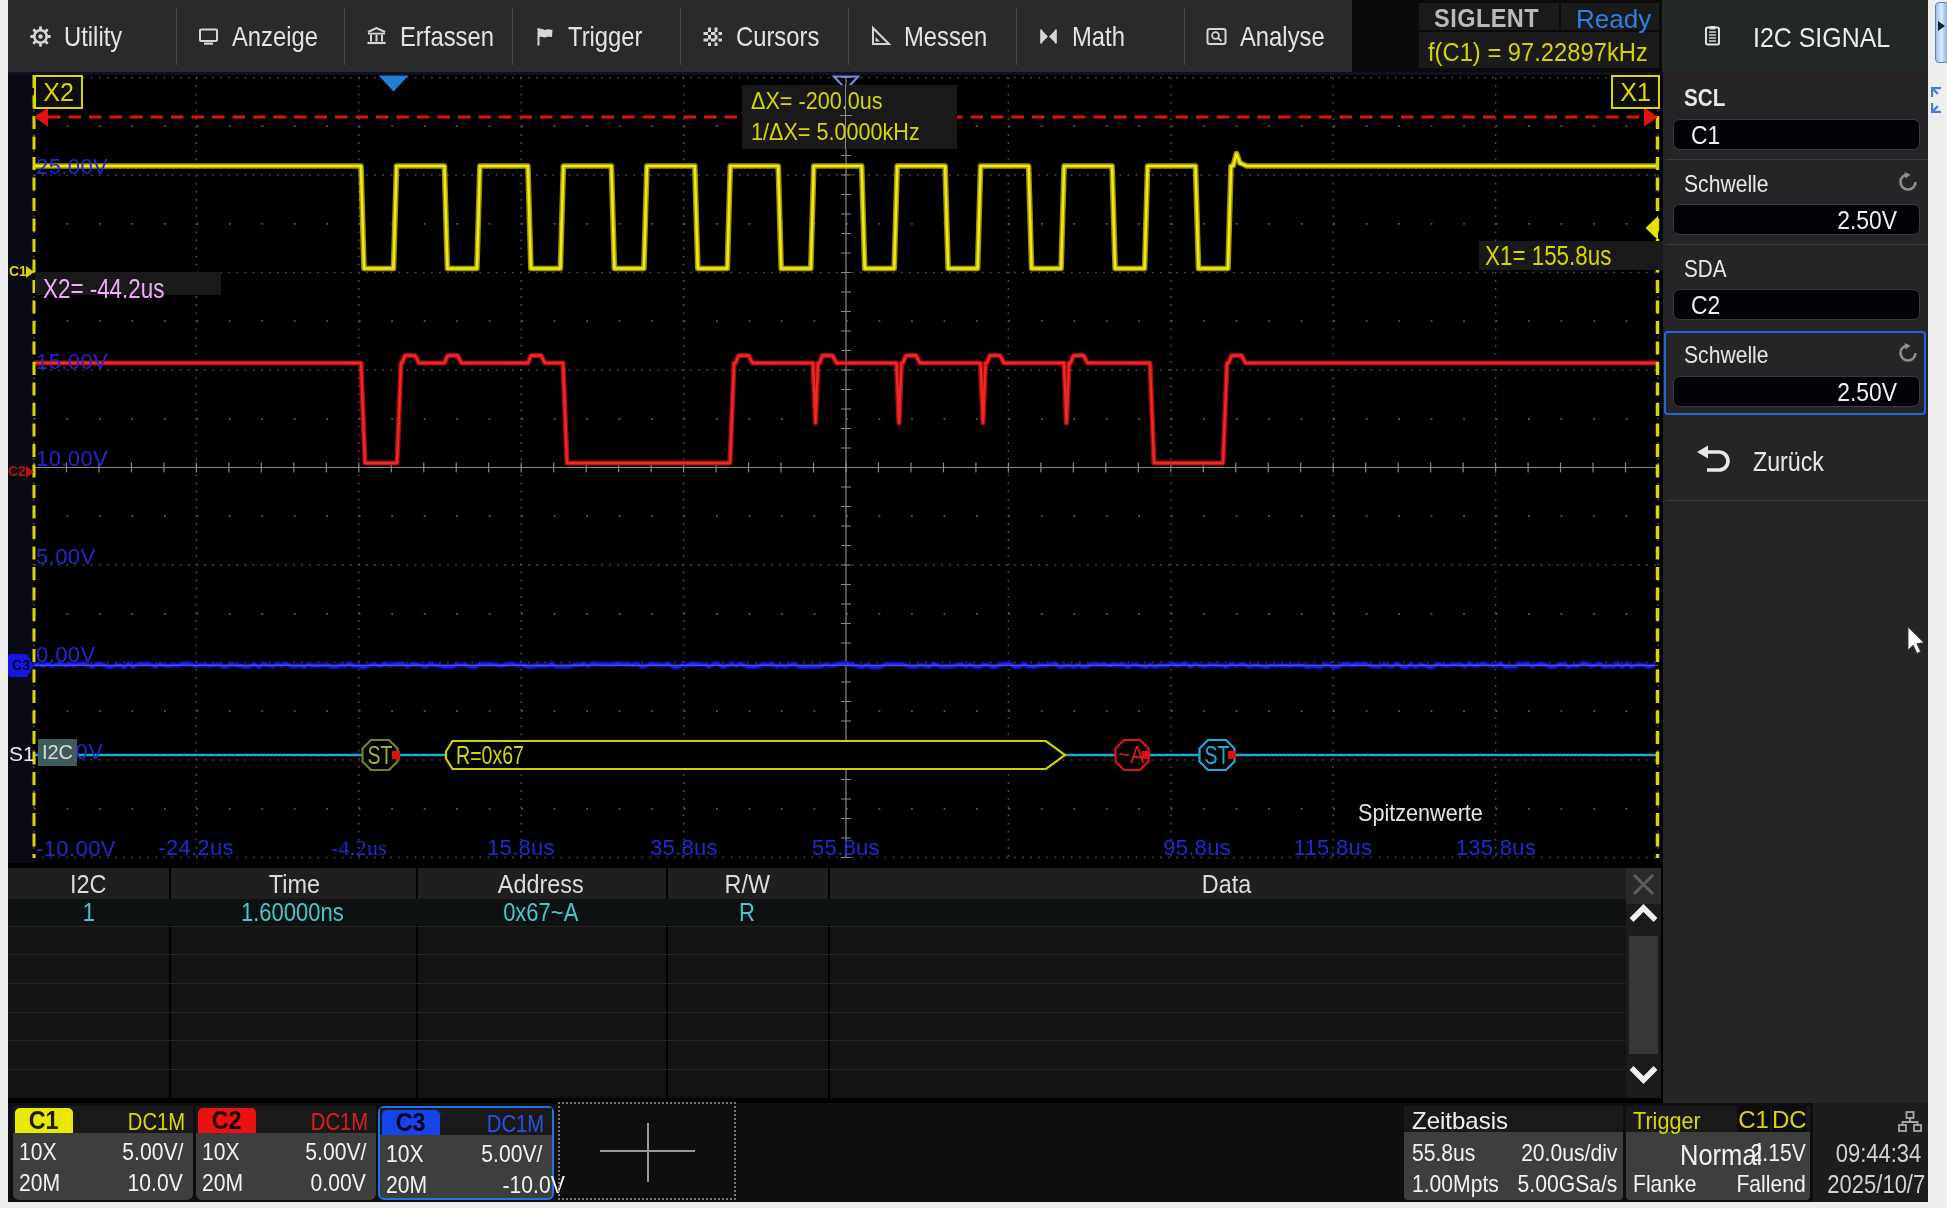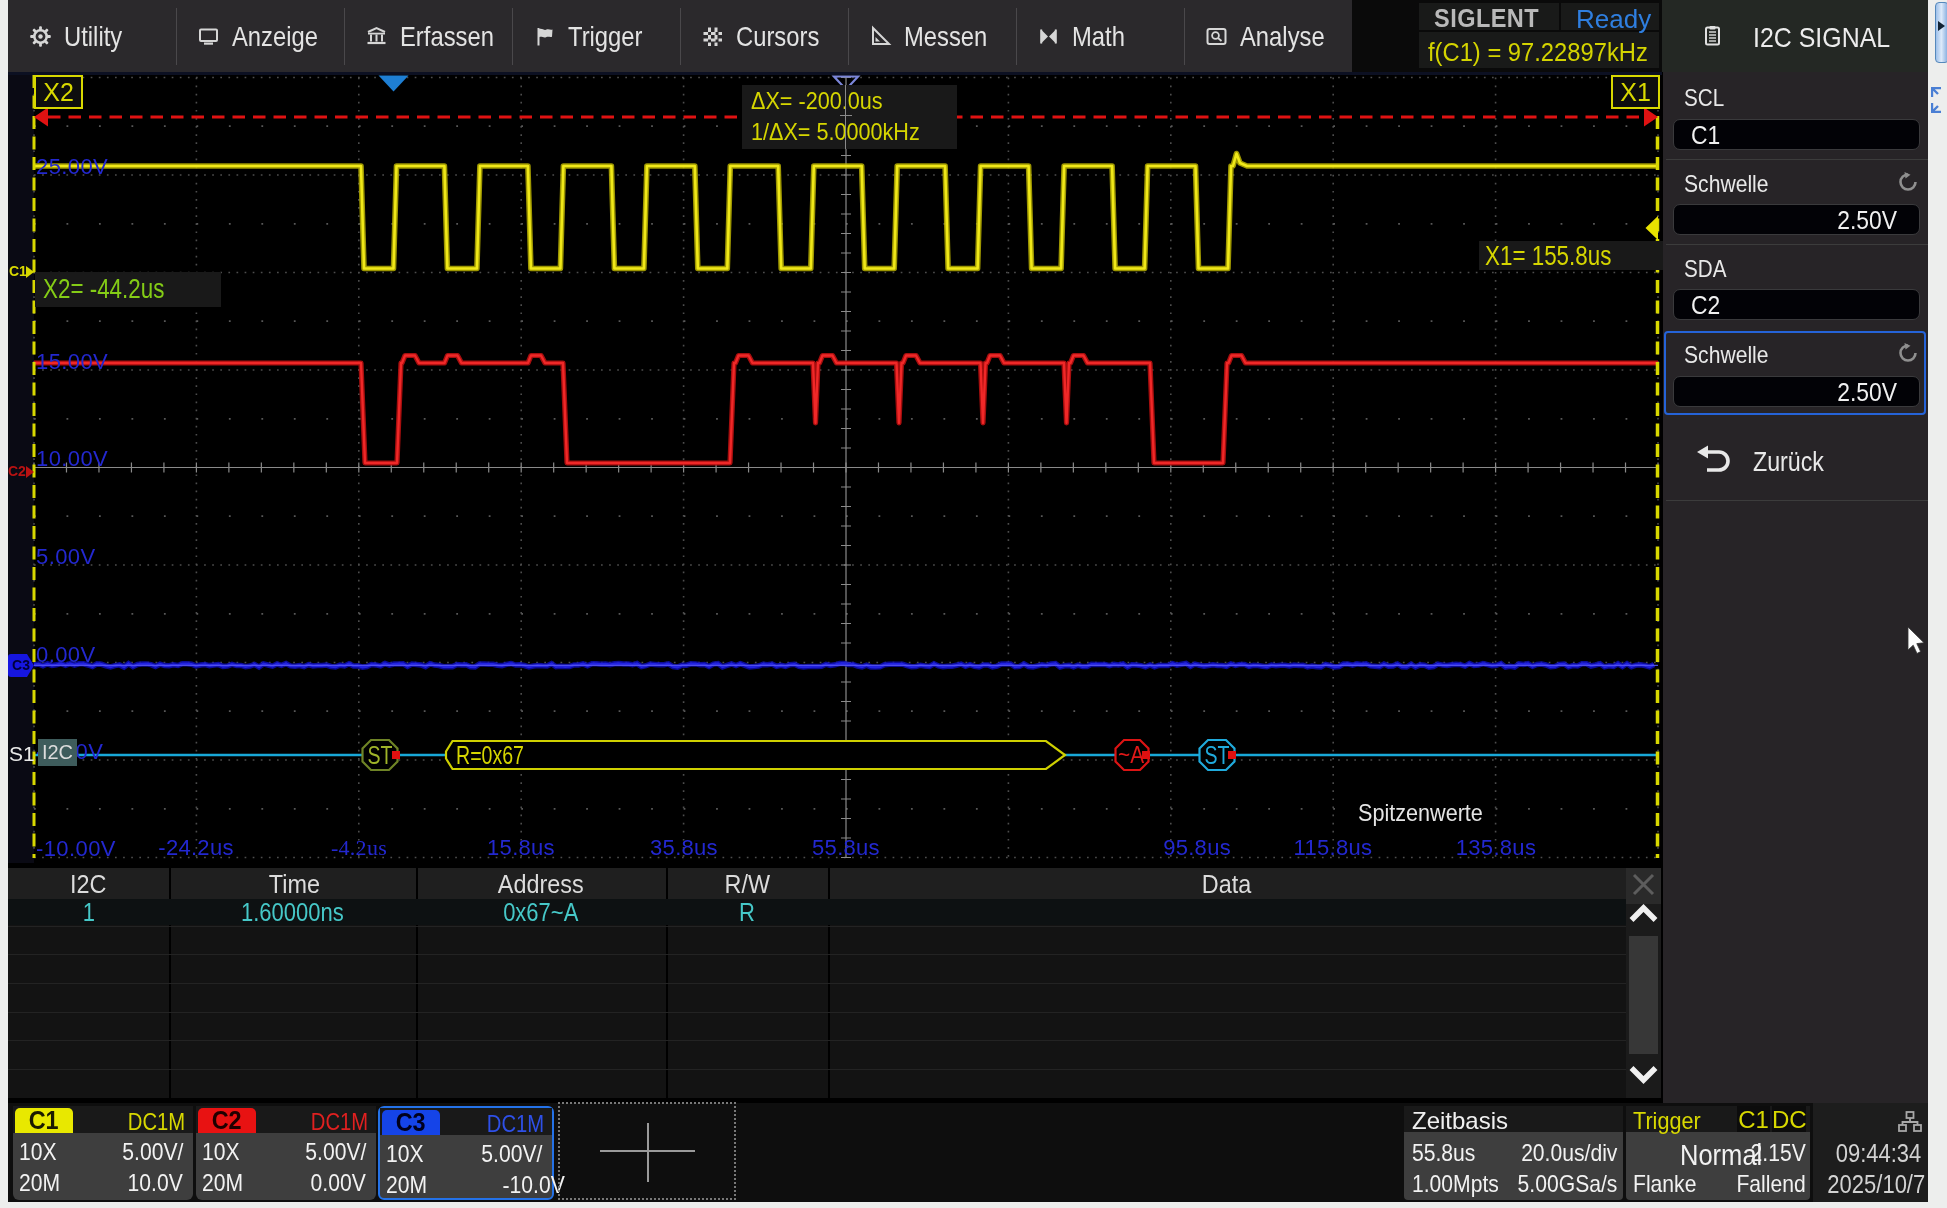--- a/index.html
+++ b/index.html
@@ -205,21 +205,21 @@
 <div style="position:absolute;left:1436px;top:835px;width:120px;text-align:center;font-size:22px;letter-spacing:0.3px;color:#2328d0;">135.8us</div>
 <div style="position:absolute;left:9px;top:263px;font-size:14px;font-weight:bold;color:#d8d800;">C1</div>
 <div style="position:absolute;left:26px;top:266px;width:0;height:0;border-left:8px solid #d8d800;border-top:6px solid transparent;border-bottom:6px solid transparent;"></div>
 <div style="position:absolute;left:8px;top:463px;font-size:14px;font-weight:bold;color:#b81212;">C2</div>
 <div style="position:absolute;left:26px;top:466px;width:0;height:0;border-left:8px solid #b81212;border-top:6px solid transparent;border-bottom:6px solid transparent;"></div>
 <div style="position:absolute;left:8px;top:654px;width:26px;height:23px;background:#1616e0;border-radius:3px;color:#00003a;font-size:14px;font-weight:bold;text-align:center;line-height:23px;clip-path:polygon(0 0,19px 0,100% 50%,19px 100%,0 100%);">C3</div>
 <div style="position:absolute;left:9px;top:742px;font-size:21px;color:#e8e8e8;">S1</div>
 <div style="position:absolute;left:38px;top:739px;width:39px;height:27px;background:#3e5c5c;color:#dcdcdc;font-size:20px;text-align:center;line-height:27px;">I2C</div>
 <div style="position:absolute;left:34px;top:75px;width:45px;height:30px;border:2.5px solid #d8d800;background:#0e0e0e;color:#d8d800;font-size:25px;text-align:center;line-height:30px;">X2</div>
 <div style="position:absolute;left:1611px;top:75px;width:45px;height:30px;border:2.5px solid #d8d800;background:#0e0e0e;color:#d8d800;font-size:25px;text-align:center;line-height:30px;">X1</div>
-<div style="position:absolute;left:35px;top:272px;width:178px;height:35px;background:#191919;color:#84cc16;font-size:28px;line-height:33px;padding-left:8px;"><span style="display:inline-block;transform:scaleX(0.8);transform-origin:0 50%;white-space:nowrap;">X2= -44.2us</span></div>
+<div style="position:absolute;left:35px;top:272px;width:178px;height:23px;background:#191919;color:#f0abfc;font-size:28px;line-height:33px;padding-left:8px;"><span style="display:inline-block;transform:scaleX(0.8);transform-origin:0 50%;white-space:nowrap;">X2= -44.2us</span></div>
 <div style="position:absolute;left:1479px;top:241px;width:178px;height:29px;background:#191919;color:#d6d600;font-size:28px;line-height:29px;padding-left:6px;"><span style="display:inline-block;transform:scaleX(0.8);transform-origin:0 50%;white-space:nowrap;">X1= 155.8us</span></div>
 <div style="position:absolute;left:742px;top:85px;width:206px;height:64px;background:#191919;color:#d6d600;font-size:24px;padding-left:9px;line-height:31px;"><span style="display:inline-block;transform:scaleX(0.9);transform-origin:0 50%;white-space:nowrap;">ΔX= -200.0us</span><br><span style="display:inline-block;transform:scaleX(0.9);transform-origin:0 50%;white-space:nowrap;">1/ΔX= 5.0000kHz</span></div>
 <div style="position:absolute;left:845px;top:85px;width:1.4px;height:64px;background:#8a8a8a;"></div>
 <div style="position:absolute;left:840px;top:115px;width:12px;height:1.4px;background:#8a8a8a;"></div>
 <div style="position:absolute;left:1358px;top:799px;font-size:24px;color:#e4e4e4;"><span style="display:inline-block;transform:scaleX(0.9);transform-origin:0 50%;white-space:nowrap;">Spitzenwerte</span></div>
 <div style="position:absolute;left:8px;top:868px;width:1653px;height:230px;background:#131313;"></div>
 <div style="position:absolute;left:8px;top:868px;width:1618px;height:31px;background:#1f1f1f;"></div>
 <div style="position:absolute;left:8px;top:868px;width:161px;height:31px;font-size:26px;color:#dcdcdc;text-align:center;line-height:32px;"><span style="display:inline-block;transform:scaleX(0.9);transform-origin:50% 50%;white-space:nowrap;">I2C</span></div>
 <div style="position:absolute;left:171px;top:868px;width:247px;height:31px;font-size:26px;color:#dcdcdc;text-align:center;line-height:32px;"><span style="display:inline-block;transform:scaleX(0.9);transform-origin:50% 50%;white-space:nowrap;">Time</span></div>
 <div style="position:absolute;left:416px;top:868px;width:250px;height:31px;font-size:26px;color:#dcdcdc;text-align:center;line-height:32px;"><span style="display:inline-block;transform:scaleX(0.9);transform-origin:50% 50%;white-space:nowrap;">Address</span></div>
@@ -246,21 +246,21 @@
 <div style="position:absolute;left:1626px;top:868px;width:40px;height:240px;">
     <svg width="40" height="240" viewBox="0 0 40 240" style="position:absolute;left:0;top:0">
       <rect x="0" y="0" width="35" height="36" fill="#2a2a2a"></rect>
       <path d="M 8 7 L 27 26 M 27 7 L 8 26" stroke="#5d5d5d" stroke-width="3"></path>
       <path d="M 5.5 52 L 17.5 40 L 29.5 52" fill="none" stroke="#f0f0f0" stroke-width="5.5"></path>
       <rect x="3" y="68" width="29" height="118" fill="#373737"></rect>
       <path d="M 5.5 200 L 17.5 212 L 29.5 200" fill="none" stroke="#f0f0f0" stroke-width="5.5"></path>
     </svg>
   </div>
 <div style="position:absolute;left:1663px;top:72px;width:265px;height:1031px;background:#272427;"></div>
-<div style="position:absolute;left:1684px;top:84px;font-size:24px;color:#e8e8e8;"><span style="display:inline-block;transform:scaleX(0.86);transform-origin:0 50%;white-space:nowrap;">SCL</span></div>
+<div style="position:absolute;left:1684px;top:84px;font-size:24px;color:#e8e8e8;font-weight:bold;"><span style="display:inline-block;transform:scaleX(0.86);transform-origin:0 50%;white-space:nowrap;">SCL</span></div>
 <div style="position:absolute;left:1673px;top:119px;width:247px;height:31px;background:#020206;border:1px solid #3a3a3c;border-radius:7px;color:#f0f0f0;font-size:26px;line-height:31px;box-sizing:border-box;padding-left:17px;"><span style="display:inline-block;transform:scaleX(0.88);transform-origin:0 50%;white-space:nowrap;">C1</span></div>
 <div style="position:absolute;left:1666px;top:159px;width:262px;height:1px;background:#3c3c3c;"></div>
 <div style="position:absolute;left:1684px;top:170px;font-size:24px;color:#e8e8e8;"><span style="display:inline-block;transform:scaleX(0.88);transform-origin:0 50%;white-space:nowrap;">Schwelle</span></div>
 <div style="position:absolute;left:1896px;top:170px;width:24px;height:24px;">
     <svg width="24" height="24" viewBox="0 0 24 24" style="position:absolute;left:0;top:0">
       <path d="M 19.5 12 A 7.5 7.5 0 1 1 12 4.5" fill="none" stroke="#8f8f8f" stroke-width="2.6"></path>
       <path d="M 8.5 2 L 14.5 4.8 L 9.5 8.5 Z" fill="#8f8f8f"></path>
     </svg>
   </div>
 <div style="position:absolute;left:1673px;top:204px;width:247px;height:31px;background:#020206;border:1px solid #3a3a3c;border-radius:7px;color:#f0f0f0;font-size:26px;line-height:31px;box-sizing:border-box;padding-right:22px;text-align:right;"><span style="display:inline-block;transform:scaleX(0.88);transform-origin:100% 50%;white-space:nowrap;">2.50V</span></div>

